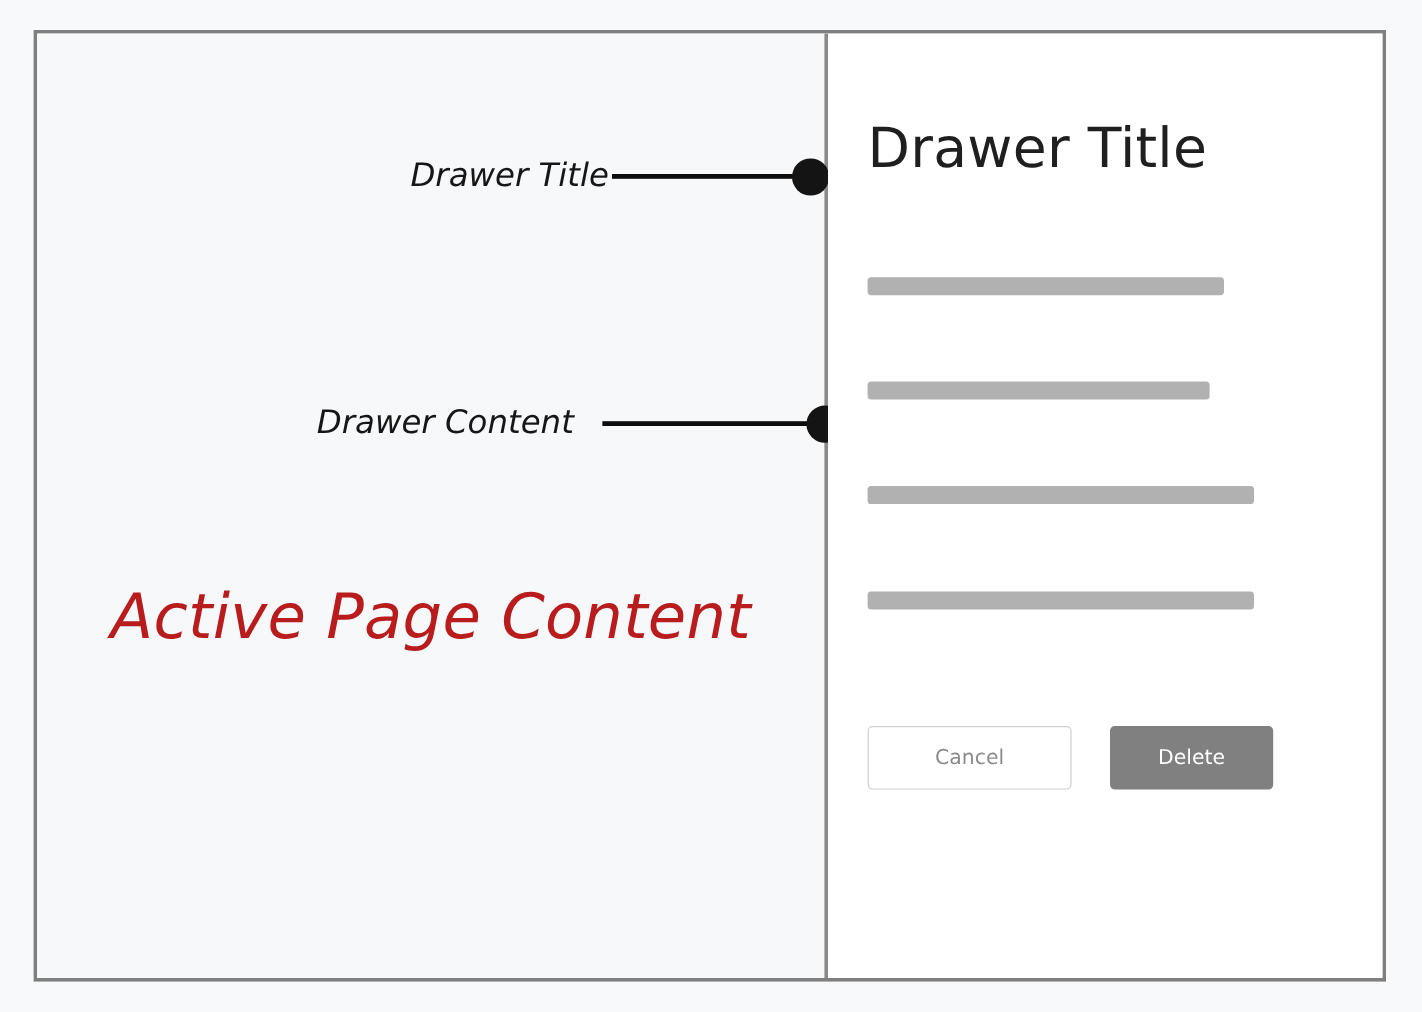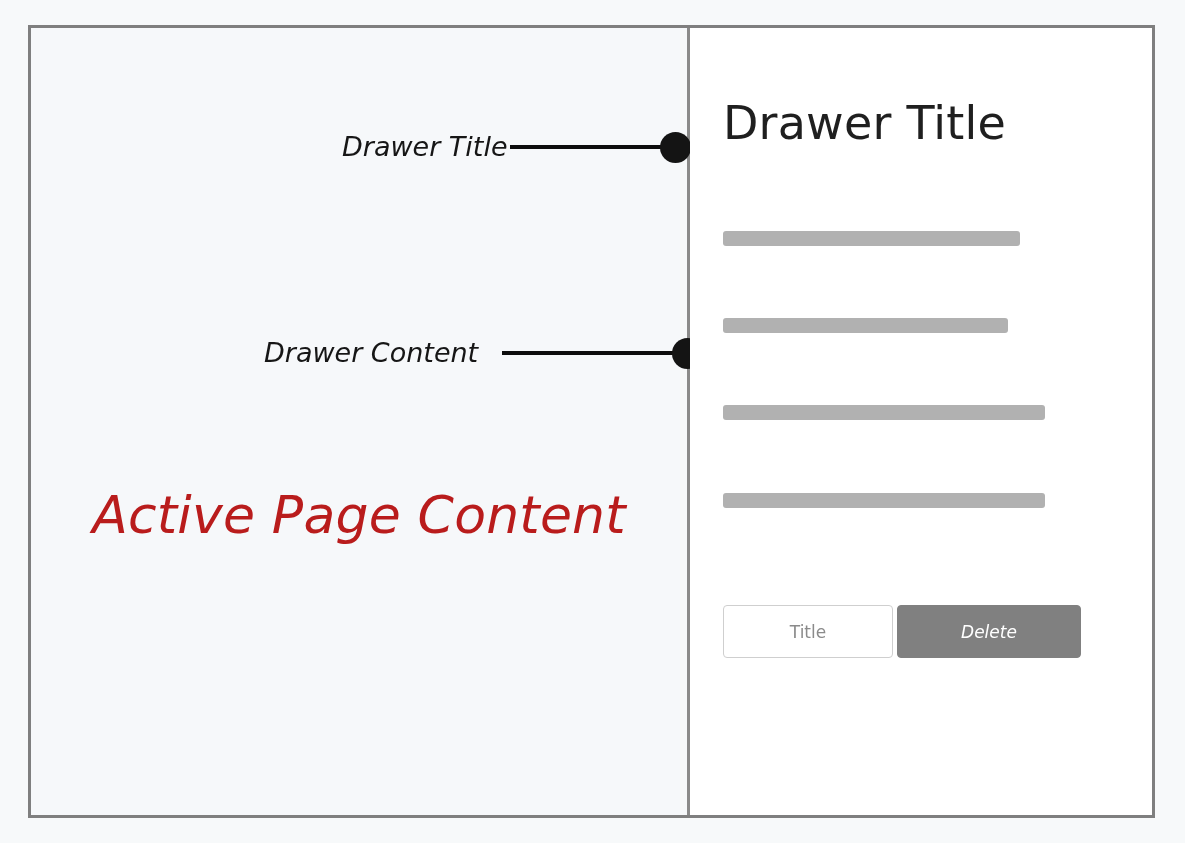--- a/index.html
+++ b/index.html
@@ -137,26 +137,25 @@
     cursor: pointer;
     padding: 0;
   }
   #cancel-button {
     width: 170px;
     background: #ffffff;
     border: 1px solid #cfcfcf;
     color: #8b8b8b;
   }
   #delete-button {
-    width: 184px;
-    margin-left: 4px;
+    width: 136px;
+    margin-left: 32px;
     background: #808080;
     border: 1px solid #808080;
     color: #ffffff;
-    font-style: italic;
   }
 </style>
 </head>
 <body>
 
 <div id="diagram-frame">
 
   <div id="page-region">
 
     <div id="page-content-label">Active Page Content</div>
@@ -179,19 +178,19 @@
   <div id="drawer-panel">
 
     <div id="drawer-title">Drawer Title</div>
 
     <div class="skeleton-bar" id="skeleton-bar-1"></div>
     <div class="skeleton-bar" id="skeleton-bar-2"></div>
     <div class="skeleton-bar" id="skeleton-bar-3"></div>
     <div class="skeleton-bar" id="skeleton-bar-4"></div>
 
     <div id="drawer-actions">
-      <button class="action-button" id="cancel-button">Title</button>
+      <button class="action-button" id="cancel-button">Cancel</button>
       <button class="action-button" id="delete-button">Delete</button>
     </div>
 
   </div>
 
 </div>
 
 </body></html>

